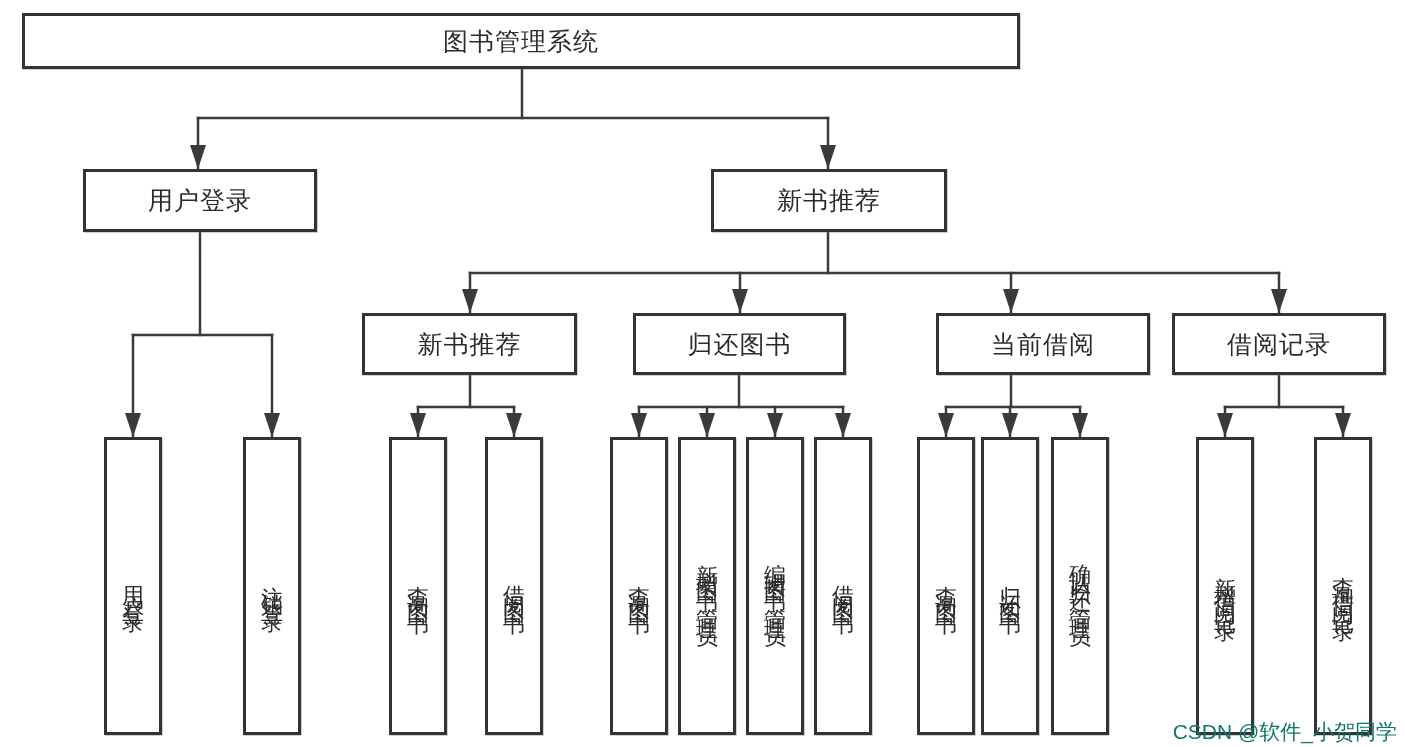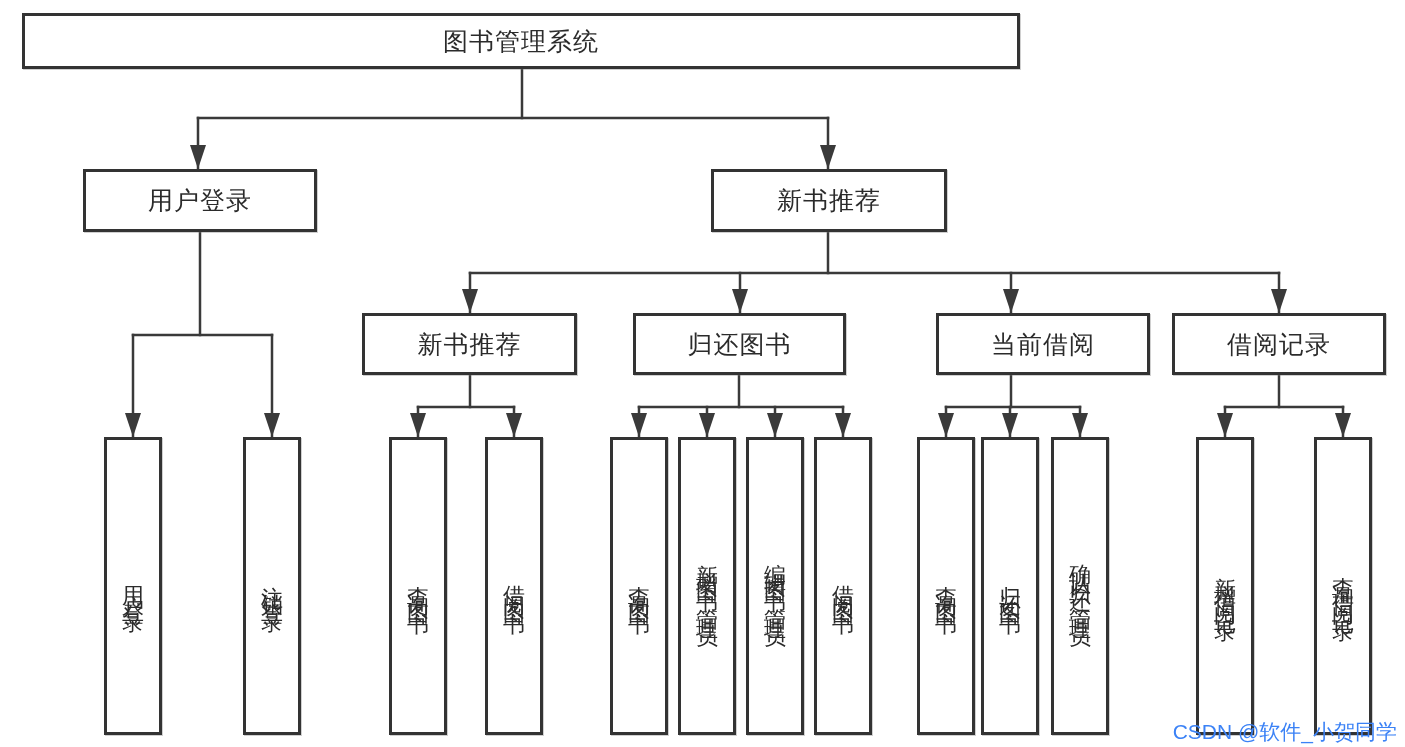--- a/index.html
+++ b/index.html
@@ -62,21 +62,21 @@
   .leaf.p9  { left: 917px; }
   .leaf.p10 { left: 981px; }
   .leaf.p11 { left: 1051px; }
   .leaf.p12 { left: 1196px; }
   .leaf.p13 { left: 1314px; }
   #watermark {
     position: absolute;
     right: 8px;
     bottom: 1px;
     font-size: 21px;
-    color: #3b82f6;
+    color: #0f766e;
     white-space: nowrap;
   }
 </style>
 </head>
 <body>
 
 <div id="stage">
 
   <svg id="connectors" viewBox="0 0 1405 747" xmlns="http://www.w3.org/2000/svg" aria-hidden="true">
     <defs>

